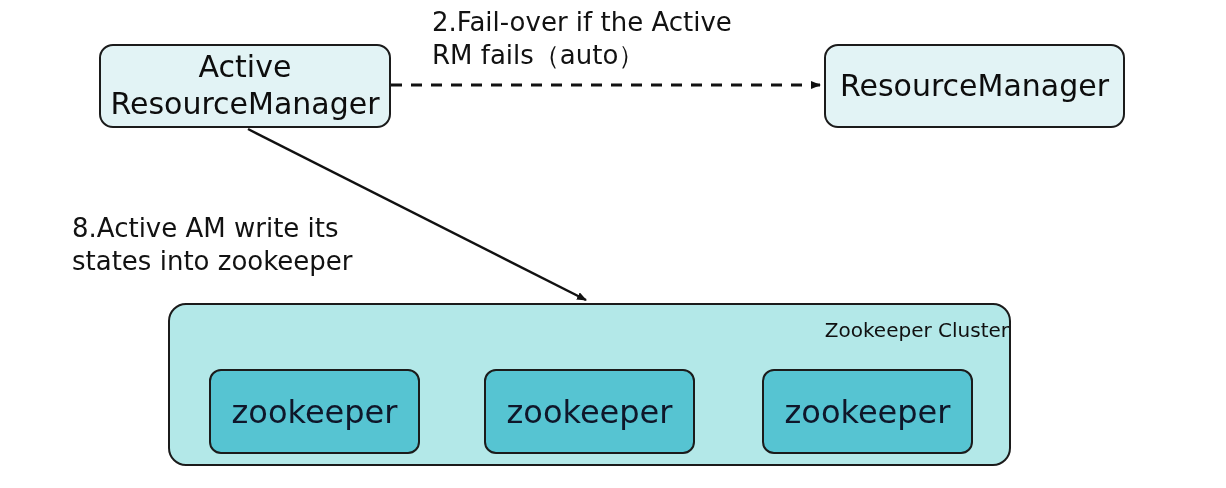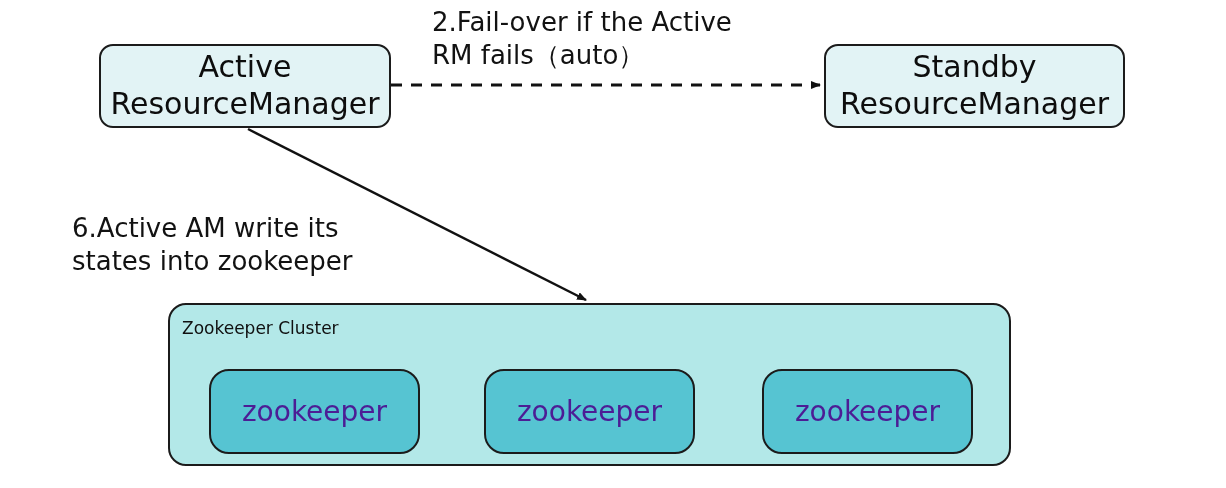--- a/index.html
+++ b/index.html
@@ -64,39 +64,39 @@
     box-sizing: border-box;
     background: #b3e8e8;
     border: 2px solid #1b1b1b;
     border-radius: 18px;
   }
   #zk-cluster-title {
     position: absolute;
     left: 12px;
     right: 0;
     top: 14px;
-    text-align: left;
-    font-size: 17px;
+    text-align: right;
+    font-size: 20px;
     color: #101010;
     line-height: 1.1;
   }
   .zk-node {
     position: absolute;
     top: 64px;
     width: 211px;
     height: 85px;
     box-sizing: border-box;
     background: #56c4d2;
     border: 2px solid #1b1b1b;
-    border-radius: 20px;
+    border-radius: 12px;
     display: flex;
     align-items: center;
     justify-content: center;
-    font-size: 28px;
-    color: #4c1d95;
+    font-size: 32px;
+    color: #0f172a;
   }
   #zk-node-0 { left: 39px; }
   #zk-node-1 { left: 314px; }
   #zk-node-2 { left: 592px; }
 
   .annotation {
     position: absolute;
     font-size: 26px;
     line-height: 1.28;
     color: #121212;
@@ -143,31 +143,30 @@
 
     <line x1="391" y1="85" x2="820" y2="85" stroke="#111111" stroke-width="3" stroke-dasharray="11 9" marker-end="url(#arrowDashed)"></line>
   </svg>
 
   <div class="node-box rm-box" id="active-rm">
     <span class="rm-line">Active</span>
     <span class="rm-line">ResourceManager</span>
   </div>
 
   <div class="node-box rm-box" id="standby-rm">
-    <span class="rm-line">Standby</span>
     <span class="rm-line">ResourceManager</span>
   </div>
 
   <div id="zk-cluster">
     <div id="zk-cluster-title">Zookeeper Cluster</div>
     <div class="zk-node" id="zk-node-0">zookeeper</div>
     <div class="zk-node" id="zk-node-1">zookeeper</div>
     <div class="zk-node" id="zk-node-2">zookeeper</div>
   </div>
 
   <div class="annotation" id="failover-label">2.Fail-over if the Active
 RM fails（auto）</div>
 
-  <div class="annotation" id="write-states-label">6.Active AM write its
+  <div class="annotation" id="write-states-label">8.Active AM write its
 states into zookeeper</div>
 
 
 </div>
 
 </body></html>

